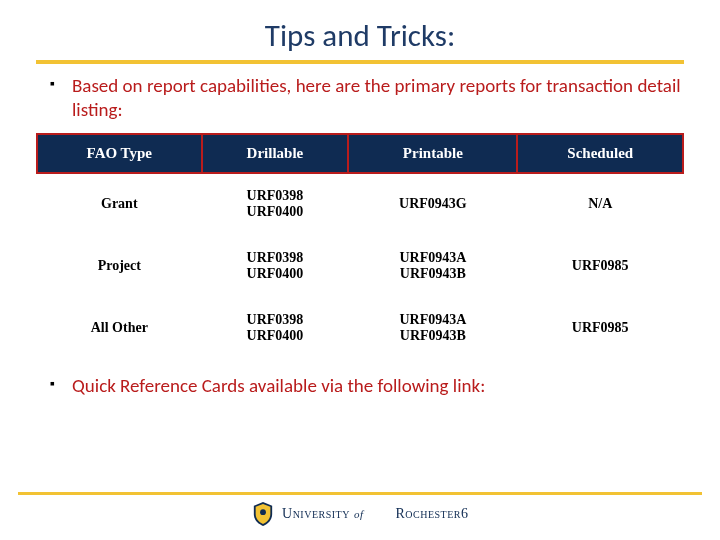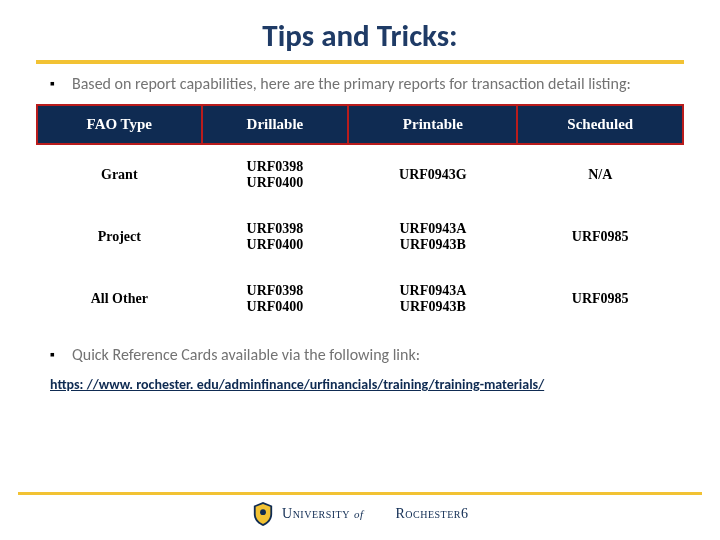--- a/index.html
+++ b/index.html
@@ -1,21 +1,21 @@
 <!DOCTYPE html>
 <html><head>
 <meta charset="utf-8">
 <style>
   * { box-sizing: border-box; margin: 0; padding: 0; }
   html, body { width: 720px; height: 540px; background: #fff; font-family: "Segoe UI", "Calibri", Arial, sans-serif; }
   .slide { width: 720px; height: 540px; position: relative; padding: 18px 36px 0 36px; }
-  .title { text-align: center; color: #1f3b66; font-size: 31px; font-weight: 700; line-height: 1.15; margin-bottom: 6px; }
+  .title { text-align: center; color: #1f3b66; font-size: 31px; font-weight: 400; line-height: 1.15; margin-bottom: 6px; }
   .title-rule { height: 4px; background: #f2c233; margin: 0 0 10px 0; }
   ul.bullets { list-style: none; padding-left: 14px; }
-  ul.bullets > li { position: relative; padding-left: 22px; font-size: 16px; color: #737373; line-height: 1.3; margin-bottom: 10px; }
+  ul.bullets > li { position: relative; padding-left: 22px; font-size: 19px; color: #b91c1c; line-height: 1.3; margin-bottom: 10px; }
   ul.bullets > li::before { content: "▪"; position: absolute; left: 0; top: 1px; font-size: 14px; color: #000; }
   table.report { width: 100%; border-collapse: collapse; margin: 8px 0 14px 0; }
   table.report thead th { background: #0f2b52; color: #fff; font-family: Georgia, "Times New Roman", serif; font-weight: bold; font-size: 15px; padding: 10px 6px; border: 2px solid #b91c1c; text-align: center; }
   table.report tbody td { font-family: Georgia, "Times New Roman", serif; font-size: 14px; font-weight: bold; color: #000; padding: 14px 6px; text-align: center; border: 2px solid #fff; background: #fff; vertical-align: middle; }
   .link { padding-left: 14px; font-size: 14px; font-weight: bold; color: #0f2b52; text-decoration: underline; word-break: break-all; }
   .footer { position: absolute; left: 0; right: 0; bottom: 0; height: 48px; }
   .footer-rule { height: 3px; background: #f2c233; margin: 0 18px 6px 18px; }
   .footer-bar { display: flex; align-items: center; justify-content: center; padding: 0 22px 10px 22px; }
   .logo { display: flex; align-items: center; gap: 8px; color: #0f2b52; }
   .logo-text { font-family: Georgia, "Times New Roman", serif; font-size: 14px; letter-spacing: 0.5px; display: flex; align-items: baseline; gap: 4px; color: #0f2b52; }
@@ -82,21 +82,20 @@
             <span class="multiline">URF0943B</span>
           </td>
         <td>URF0985</td>
       </tr>
     </tbody>
   </table>
 
   <ul class="bullets">
     <li>Quick Reference Cards available via the following link:</li>
   </ul>
-  <div class="link">https: //www. rochester. edu/adminfinance/urfinancials/training/training-materials/</div>
 
   <div class="footer">
     <div class="footer-rule"></div>
     <div class="footer-bar">
       <div class="logo">
         <svg class="crest" viewBox="0 0 24 28">
           <path d="M12 1 L22 5 V14 C22 21 17 25 12 27 C7 25 2 21 2 14 V5 Z" fill="#0f2b52"></path>
           <path d="M12 3 L20 6.2 V14 C20 19.6 16 23 12 24.8 C8 23 4 19.6 4 14 V6.2 Z" fill="#f2c233"></path>
           <circle cx="12" cy="12" r="3.2" fill="#0f2b52"></circle>
         </svg>

